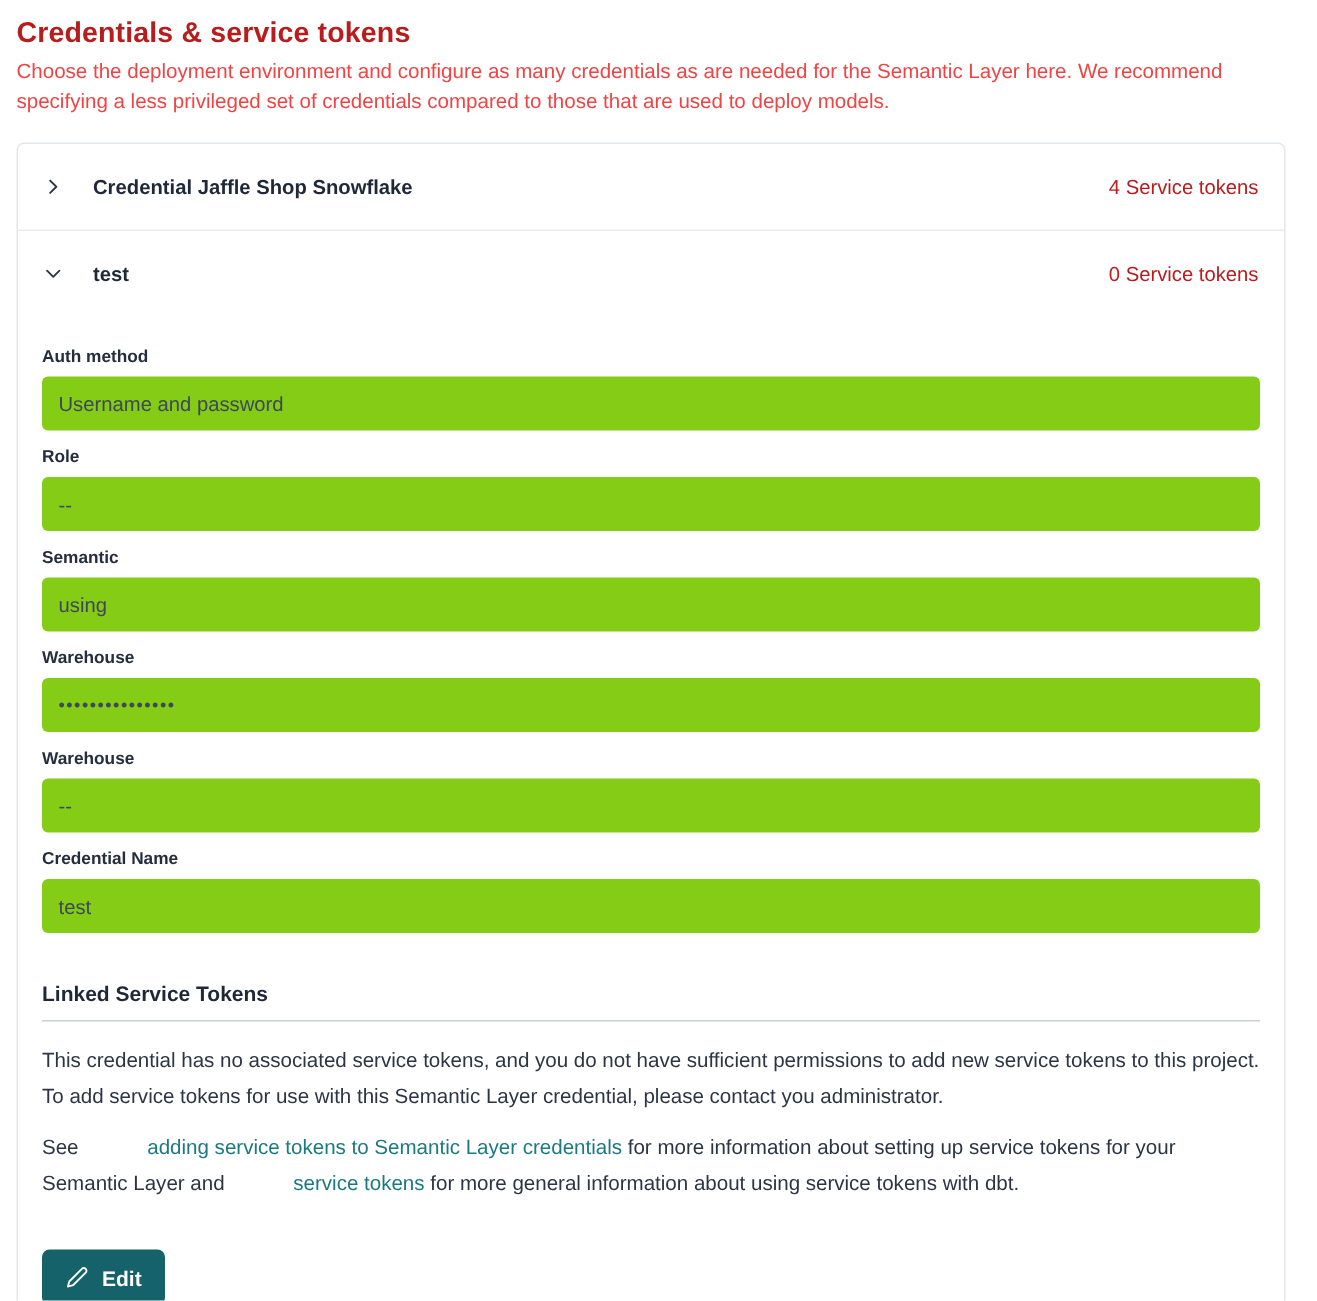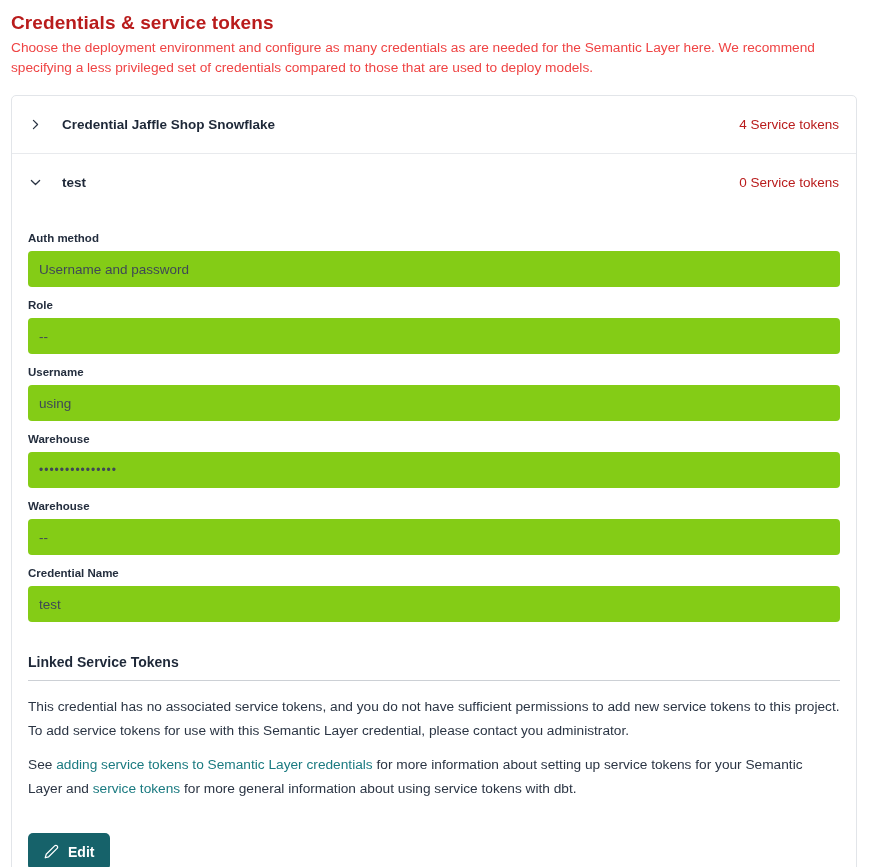--- a/index.html
+++ b/index.html
@@ -104,20 +104,21 @@
   .linked p {
     font-size: 13.7px;
     line-height: 24px;
     margin: 0 0 10px 0;
     color: #2b3544;
   }
   .text-link {
     color: #1a7a80;
     text-decoration: none;
     cursor: pointer;
+    margin-left: 42px;
   }
 
   .edit-btn {
     display: inline-flex;
     align-items: center;
     gap: 9px;
     background: #16626a;
     color: #ffffff;
     font-family: "Liberation Sans", sans-serif;
     font-size: 14px;
@@ -169,21 +170,21 @@
         <div class="field-label">Auth method</div>
         <div class="field-box">Username and password</div>
       </div>
 
       <div class="field-group">
         <div class="field-label">Role</div>
         <div class="field-box">--</div>
       </div>
 
       <div class="field-group">
-        <div class="field-label">Username</div>
+        <div class="field-label">Semantic</div>
         <div class="field-box">using</div>
       </div>
 
       <div class="field-group">
         <div class="field-label">Warehouse</div>
         <div class="field-box password">•••••••••••••••</div>
       </div>
 
       <div class="field-group">
         <div class="field-label">Warehouse</div>

